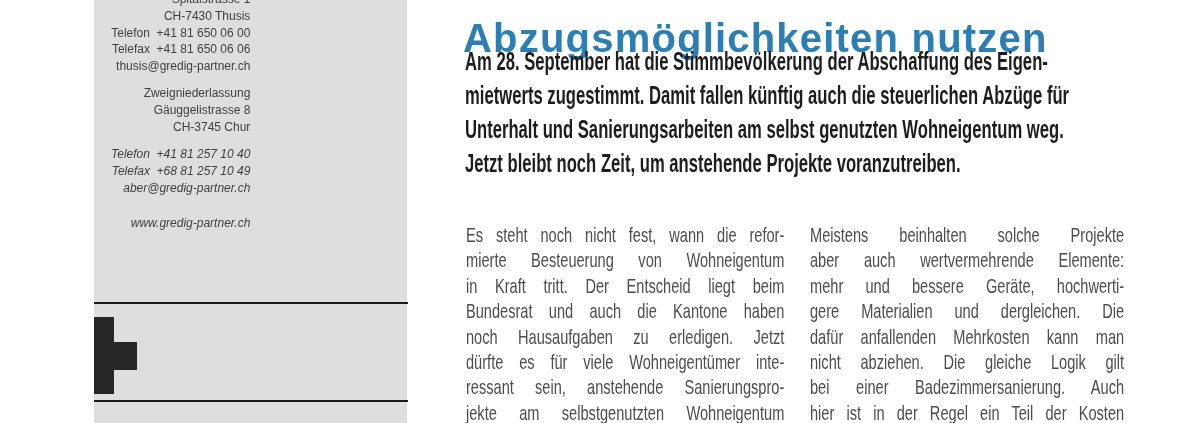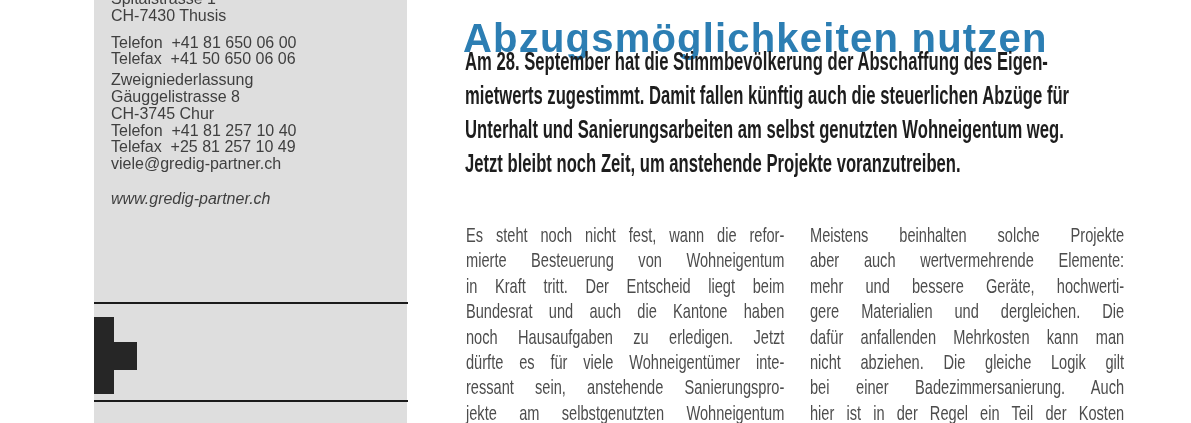--- a/index.html
+++ b/index.html
@@ -6,25 +6,25 @@
   *{box-sizing:border-box;}
   .canvas{
     position:relative;width:1191px;height:423px;overflow:hidden;background:#fff;
     font-family:"Liberation Sans","DejaVu Sans",sans-serif;
   }
 
   
   .sidebar{position:absolute;left:94px;top:0;width:313px;height:423px;background:var(--sidebar_bg,#dedede);}
   .sidebar-text{position:absolute;left:17px;top:-9px;color:var(--sidebar_text,#3f3f3f);}
   .sb-group{margin:0;}
-  .sb-group + .sb-group{margin-top:10px;}
-  .sidebar-text .sb-group:nth-child(3){margin-top:4px;}
-  .sidebar-text .sb-group:nth-child(4){margin-top:0;}
+  .sb-group + .sb-group{margin-top:0;}
+  .sidebar-text .sb-group:nth-child(3){margin-top:10px;}
+  .sidebar-text .sb-group:nth-child(4){margin-top:11px;font-style:italic;}
   .sidebar-text .sb-group:nth-child(5){margin-top:18px;font-style:italic;}
-  .sb-line{font-size:16px;line-height:16.8px;white-space:pre;}
+  .sb-line{font-size:12px;line-height:16.8px;white-space:pre;text-align:right;}
   .rule{position:absolute;left:0;width:314px;height:2px;background:var(--rule,#1a1a1a);}
   .rule-top{top:302px;}
   .rule-bottom{top:400px;}
   .logo{position:absolute;left:0;top:317px;width:43px;height:81px;}
   .logo .bar-v{position:absolute;left:0;top:0;width:20px;height:77px;background:var(--logo,#262626);}
   .logo .bar-h{position:absolute;left:0;top:25px;width:43px;height:28px;background:var(--logo,#262626);}
 
   
   .title{
     position:absolute;left:463px;top:-10px;
@@ -51,31 +51,32 @@
 <div class="canvas">
 
   <div class="sidebar">
     <div class="sidebar-text">
       <div class="sb-group">
           <div class="sb-line">Spitalstrasse 1</div>
           <div class="sb-line">CH-7430 Thusis</div>
         </div>
       <div class="sb-group">
           <div class="sb-line">Telefon  +41 81 650 06 00</div>
-          <div class="sb-line">Telefax  +41 50 650 06 06</div>
+          <div class="sb-line">Telefax  +41 81 650 06 06</div>
+          <div class="sb-line">thusis@gredig-partner.ch</div>
         </div>
       <div class="sb-group">
           <div class="sb-line">Zweigniederlassung</div>
           <div class="sb-line">Gäuggelistrasse 8</div>
           <div class="sb-line">CH-3745 Chur</div>
         </div>
       <div class="sb-group">
           <div class="sb-line">Telefon  +41 81 257 10 40</div>
-          <div class="sb-line">Telefax  +25 81 257 10 49</div>
-          <div class="sb-line">viele@gredig-partner.ch</div>
+          <div class="sb-line">Telefax  +68 81 257 10 49</div>
+          <div class="sb-line">aber@gredig-partner.ch</div>
         </div>
       <div class="sb-group">
           <div class="sb-line">www.gredig-partner.ch</div>
         </div>
     </div>
 
     <div class="rule rule-top"></div>
     <div class="logo">
       <div class="bar-v"></div>
       <div class="bar-h"></div>

